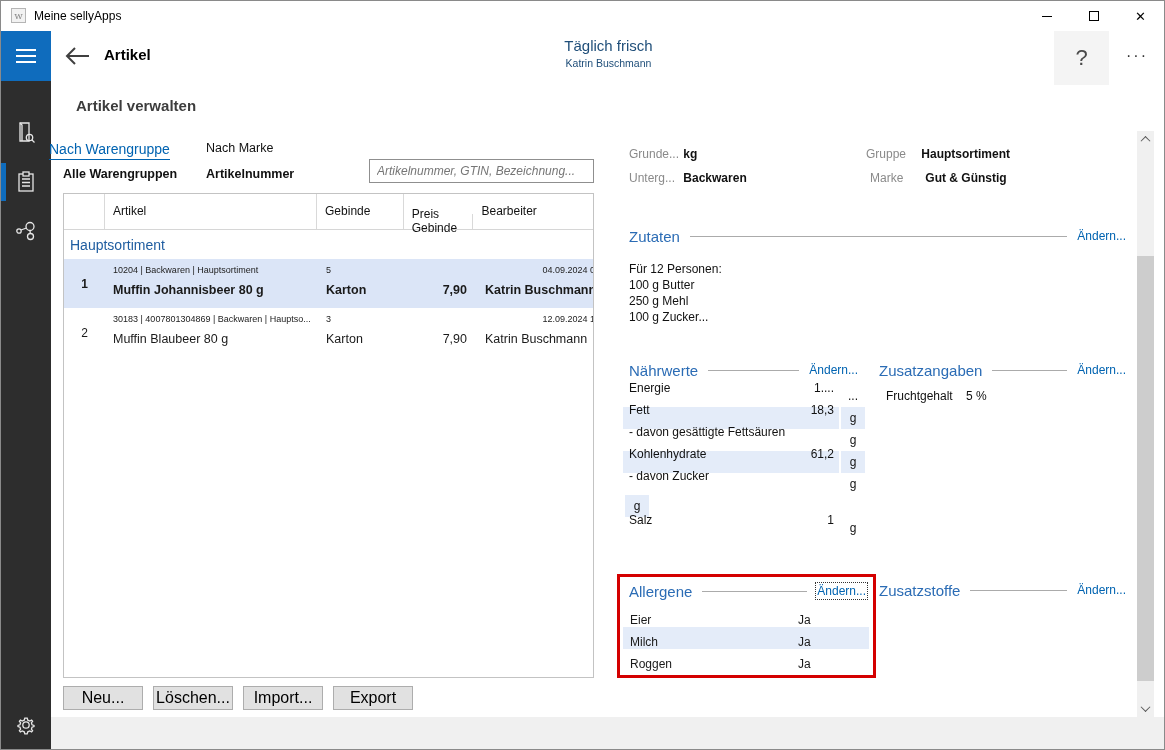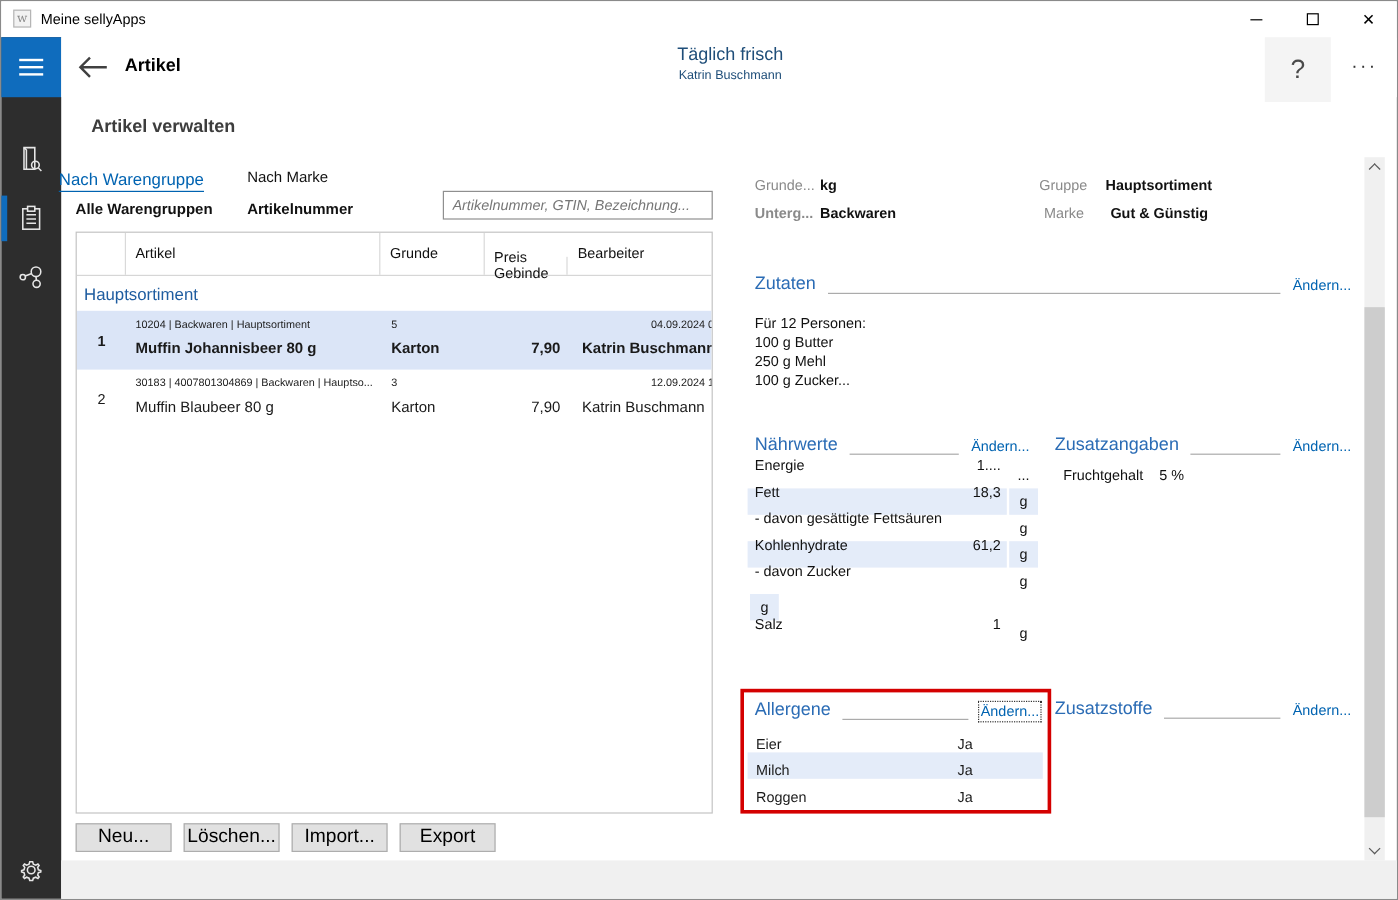--- a/index.html
+++ b/index.html
@@ -64,21 +64,21 @@
   .m-date { left:403px; width:128px; text-align:right; padding-right:0; }
   .m-bea  { left:411px; width:120px; padding-left:10px; }
   
   .btn { position:absolute; top:685px; width:80px; height:24px; background:#e1e1e1; border:1px solid #adadad; font-family:"Liberation Sans", sans-serif; font-size:16px; color:#000; display:flex; align-items:center; justify-content:center; cursor:pointer; }
   .bottom-strip { position:absolute; left:50px; top:716px; width:1115px; height:34px; background:#f0f0f0; }
   
   .pane { position:absolute; left:615px; top:130px; width:512px; height:586px; }
   .fld { position:absolute; font-size:12px; }
   .fld .lab { color:#8a8a8a; display:inline-block; }
   .fld .val { color:#111; font-weight:600; }
-  .sec-head { position:absolute; display:flex; align-items:flex-end; height:18px; }
+  .sec-head { position:absolute; display:flex; align-items:center; height:18px; }
   .sec-title { font-size:15px; color:#2b6cb5; white-space:nowrap; }
   .sec-line { flex:1; border-top:1px solid #ababab; margin:0 10px; }
   .sec-link { font-size:12px; color:#0063b1; white-space:nowrap; cursor:pointer; }
   .sec-link.focused { outline:1px dotted #333; outline-offset:1px; }
   .zut-line { position:absolute; left:13px; font-size:12px; color:#111; line-height:16px; }
   .nw-table { position:absolute; left:7px; top:254px; width:242px; }
   .nw-row { display:flex; height:22px; margin-bottom:0; }
   .nw-main { width:216px; display:flex; align-items:center; padding:0 5px 16px 6px; }
   .nw-unit { width:24px; margin-left:2px; display:flex; align-items:center; justify-content:center; }
   .nw-row.alt .nw-main, .nw-row.alt .nw-unit { background:#e4ecf9; }
@@ -176,21 +176,21 @@
   <div class="filter-tab1">Nach Warengruppe</div>
   <div class="filter-tab2">Nach Marke</div>
   <div class="filter-sel1">Alle Warengruppen</div>
   <div class="filter-sel2">Artikelnummer</div>
   <input class="search-box" placeholder="Artikelnummer, GTIN, Bezeichnung..." style="">
 
   <div class="table">
     <div class="thead">
       <div class="th col-idx"></div>
       <div class="th col-art">Artikel</div>
-      <div class="th col-geb">Grunde</div>
+      <div class="th col-geb">Gebinde</div>
       <div class="th col-preis" style="white-space:normal;width:70px;margin-top:20px;">Preis Gebinde</div>
       <div class="th col-bea">Bearbeiter</div>
     </div>
     <div class="group-row">Hauptsortiment</div>
 
     <div class="trow selected">
       <div class="idx">1</div>
       <div class="meta-line m-art">10204 | Backwaren | Hauptsortiment</div>
       <div class="meta-line m-geb">5</div>
       <div class="meta-line m-date">04.09.2024 0</div>
@@ -218,21 +218,21 @@
   <button class="btn" style="left:332px;">Export</button>
   <div class="bottom-strip"></div>
 
   <div class="pane">
 
     <div class="fld" style="left:13px; top:16px;">
       <span class="lab" style="width:51px;">Grunde...</span>
       <span class="val">kg</span>
     </div>
     <div class="fld" style="left:13px; top:40px;">
-      <span class="lab" style="width:51px;font-weight:bold;">Unterg...</span>
+      <span class="lab" style="width:51px;">Unterg...</span>
       <span class="val">Backwaren</span>
     </div>
     <div class="fld" style="left:250px; top:16px;">
       <span class="lab" style="width:52px;">Gruppe</span>
       <span class="val">Hauptsortiment</span>
     </div>
     <div class="fld" style="left:254px; top:40px;">
       <span class="lab" style="width:52px;">Marke</span>
       <span class="val">Gut &amp; Günstig</span>
     </div>

